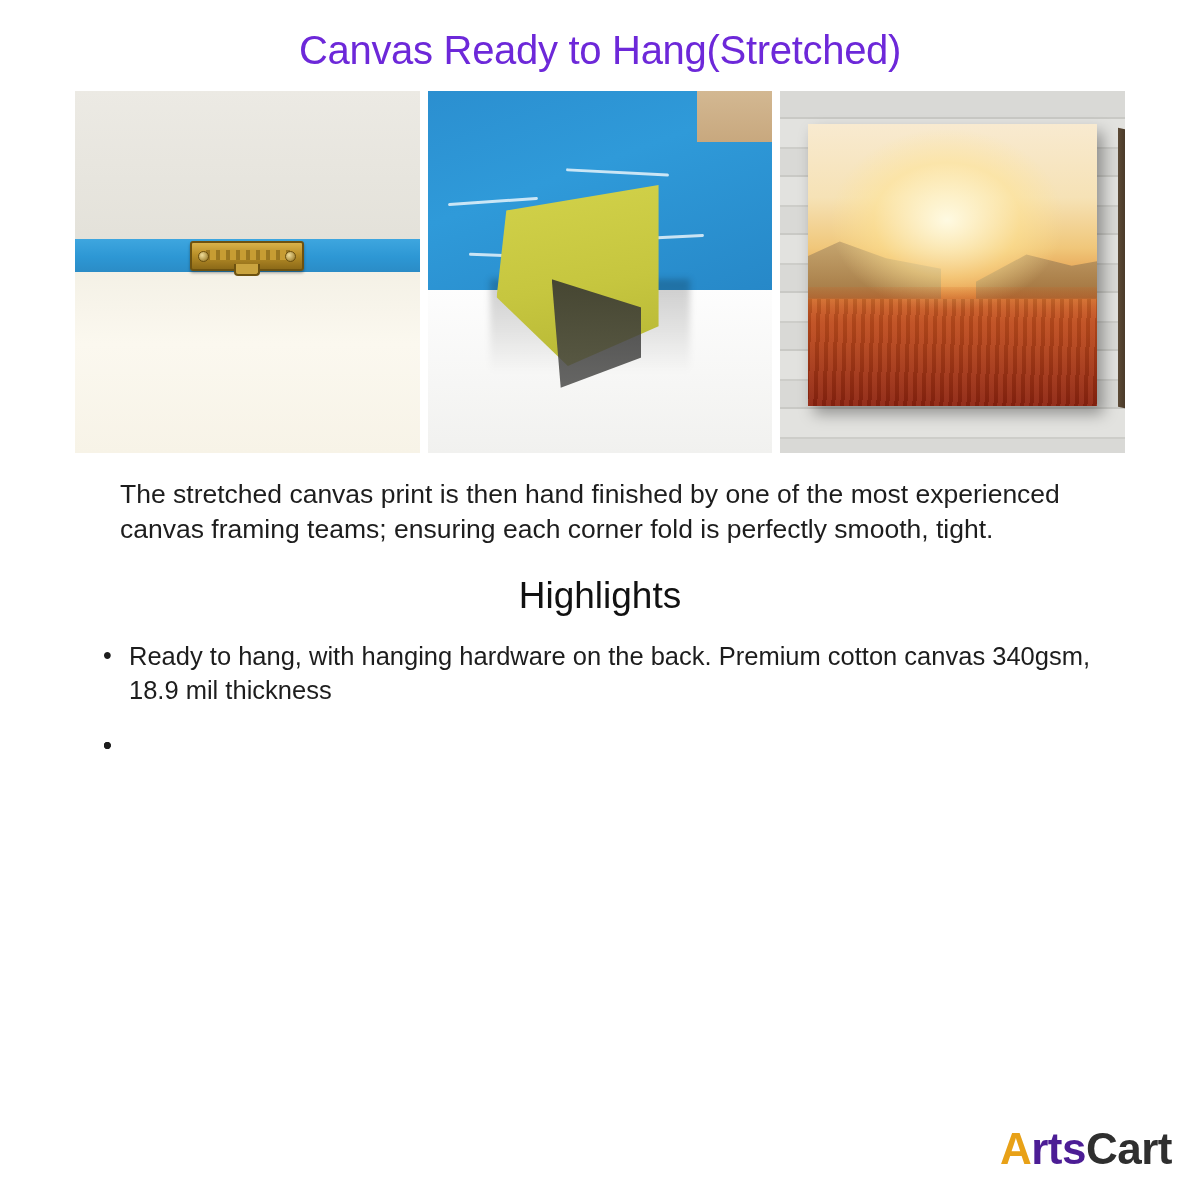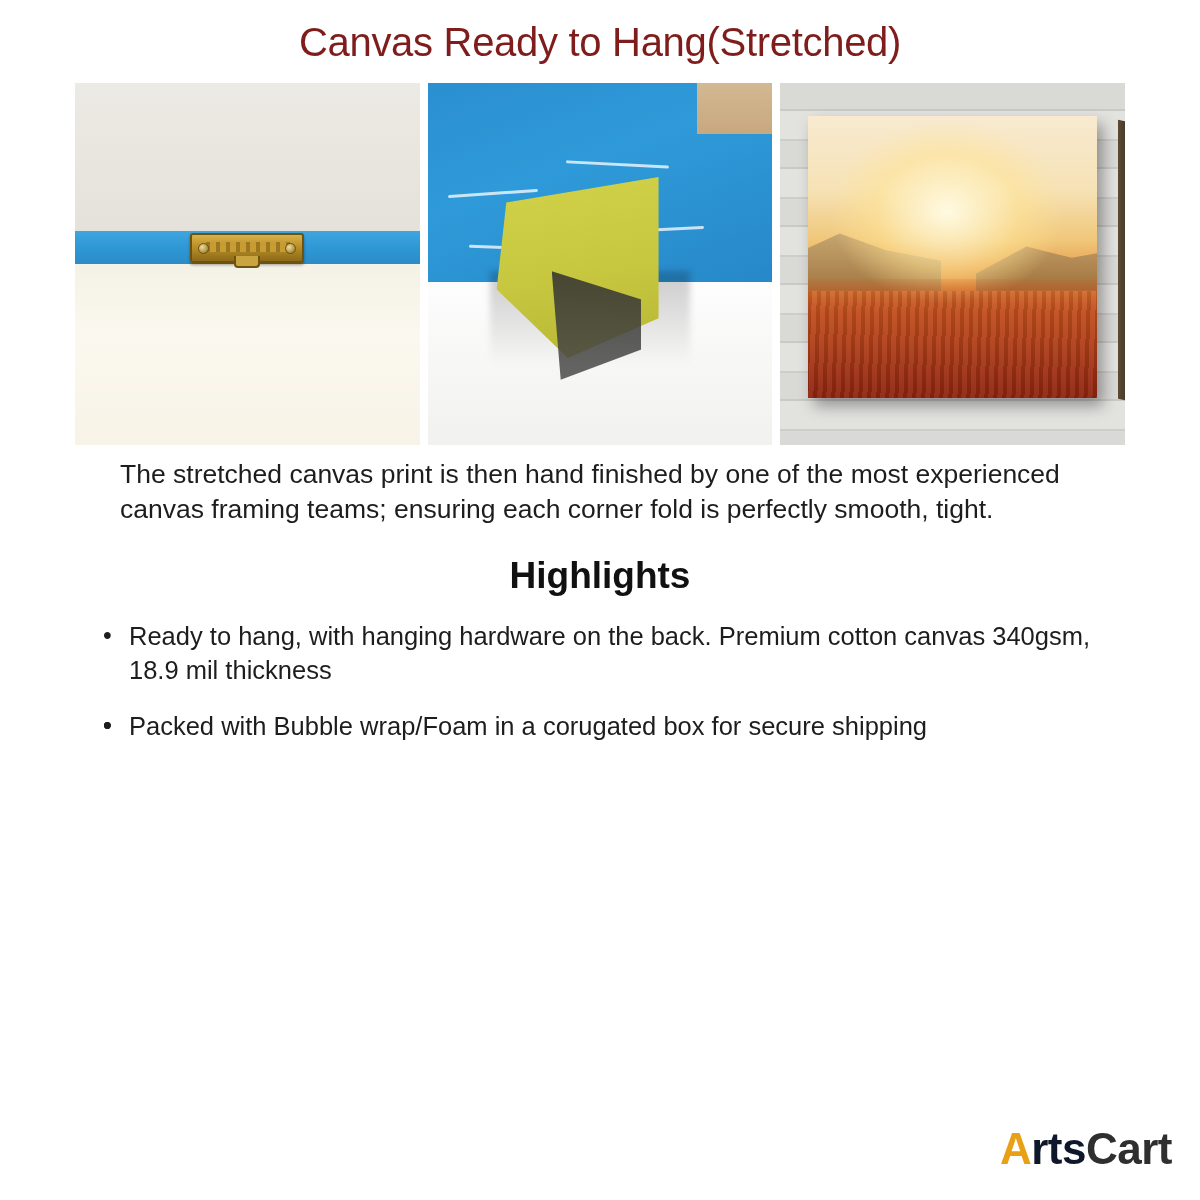--- a/index.html
+++ b/index.html
@@ -20,22 +20,22 @@
     position: relative;
     box-sizing: border-box;
   }
 
   
   .title {
     text-align: center;
     font-size: 40px;
     font-weight: 400;
     letter-spacing: -0.3px;
-    padding-top: 20px;
-    color: #7f1d1d;
+    padding-top: 28px;
+    color: #6d28d9;
   }
 
   
   .photo-strip {
     display: flex;
     gap: 8px;
     margin: 18px auto 0 auto;
     width: 1050px;
     height: 362px;
   }
@@ -176,31 +176,31 @@
   }
   .p3 .edge-side {
     position:absolute; right:-1.5%; top:10.5%; width:3.5%; height:77%;
     background: linear-gradient(90deg,#5c4a36,#3d2f21);
     transform: skewY(12deg);
   }
 
   
   .para {
     width: 960px;
-    margin: 12px auto 0 auto;
+    margin: 24px auto 0 auto;
     font-size: 26.5px;
     line-height: 1.32;
     color: #1d1d1d;
   }
   .highlights-title {
     text-align: center;
     font-size: 37px;
     margin-top: 28px;
     color: #111;
-    font-weight: 700;
+    font-weight: 400;
   }
   .bullets {
     width: 1010px;
     margin: 22px auto 0 auto;
     list-style: none;
     padding: 0;
   }
   .bullets li {
     position: relative;
     padding-left: 34px;
@@ -222,21 +222,21 @@
     position: absolute;
     right: 28px;
     bottom: 26px;
     font-size: 44px;
     font-weight: 700;
     letter-spacing: -0.5px;
     color: #2b2b2b;
     display: flex;
     align-items: baseline;
   }
-  .logo .arts { color: #0f172a; }
+  .logo .arts { color: #4c1d95; }
   .logo .a-accent { color: #e8a117; }
   .logo .cart { color: #2f2f2f; text-align: right; }
 </style>
 </head>
 <body>
 
 <div class="page">
 
   <div class="title">Canvas Ready to Hang(Stretched)</div>
 
@@ -288,21 +288,20 @@
       <span>Ready to hang,  with hanging hardware on the back.  Premium cotton canvas 340gsm, 18.9 mil thickness</span>
     </li>
     <li>
       <span class="dot">•</span>
     </li>
     <li>
       <span class="dot">•</span>
     </li>
     <li>
       <span class="dot">•</span>
-      <span>Packed with Bubble wrap/Foam in a corugated box for secure shipping</span>
     </li>
   </ul>
 
   <div class="logo">
     <span class="a-accent">A</span>
       <span class="arts">rts</span>
       <span class="cart">Cart</span>
   </div>
 
 </div>

